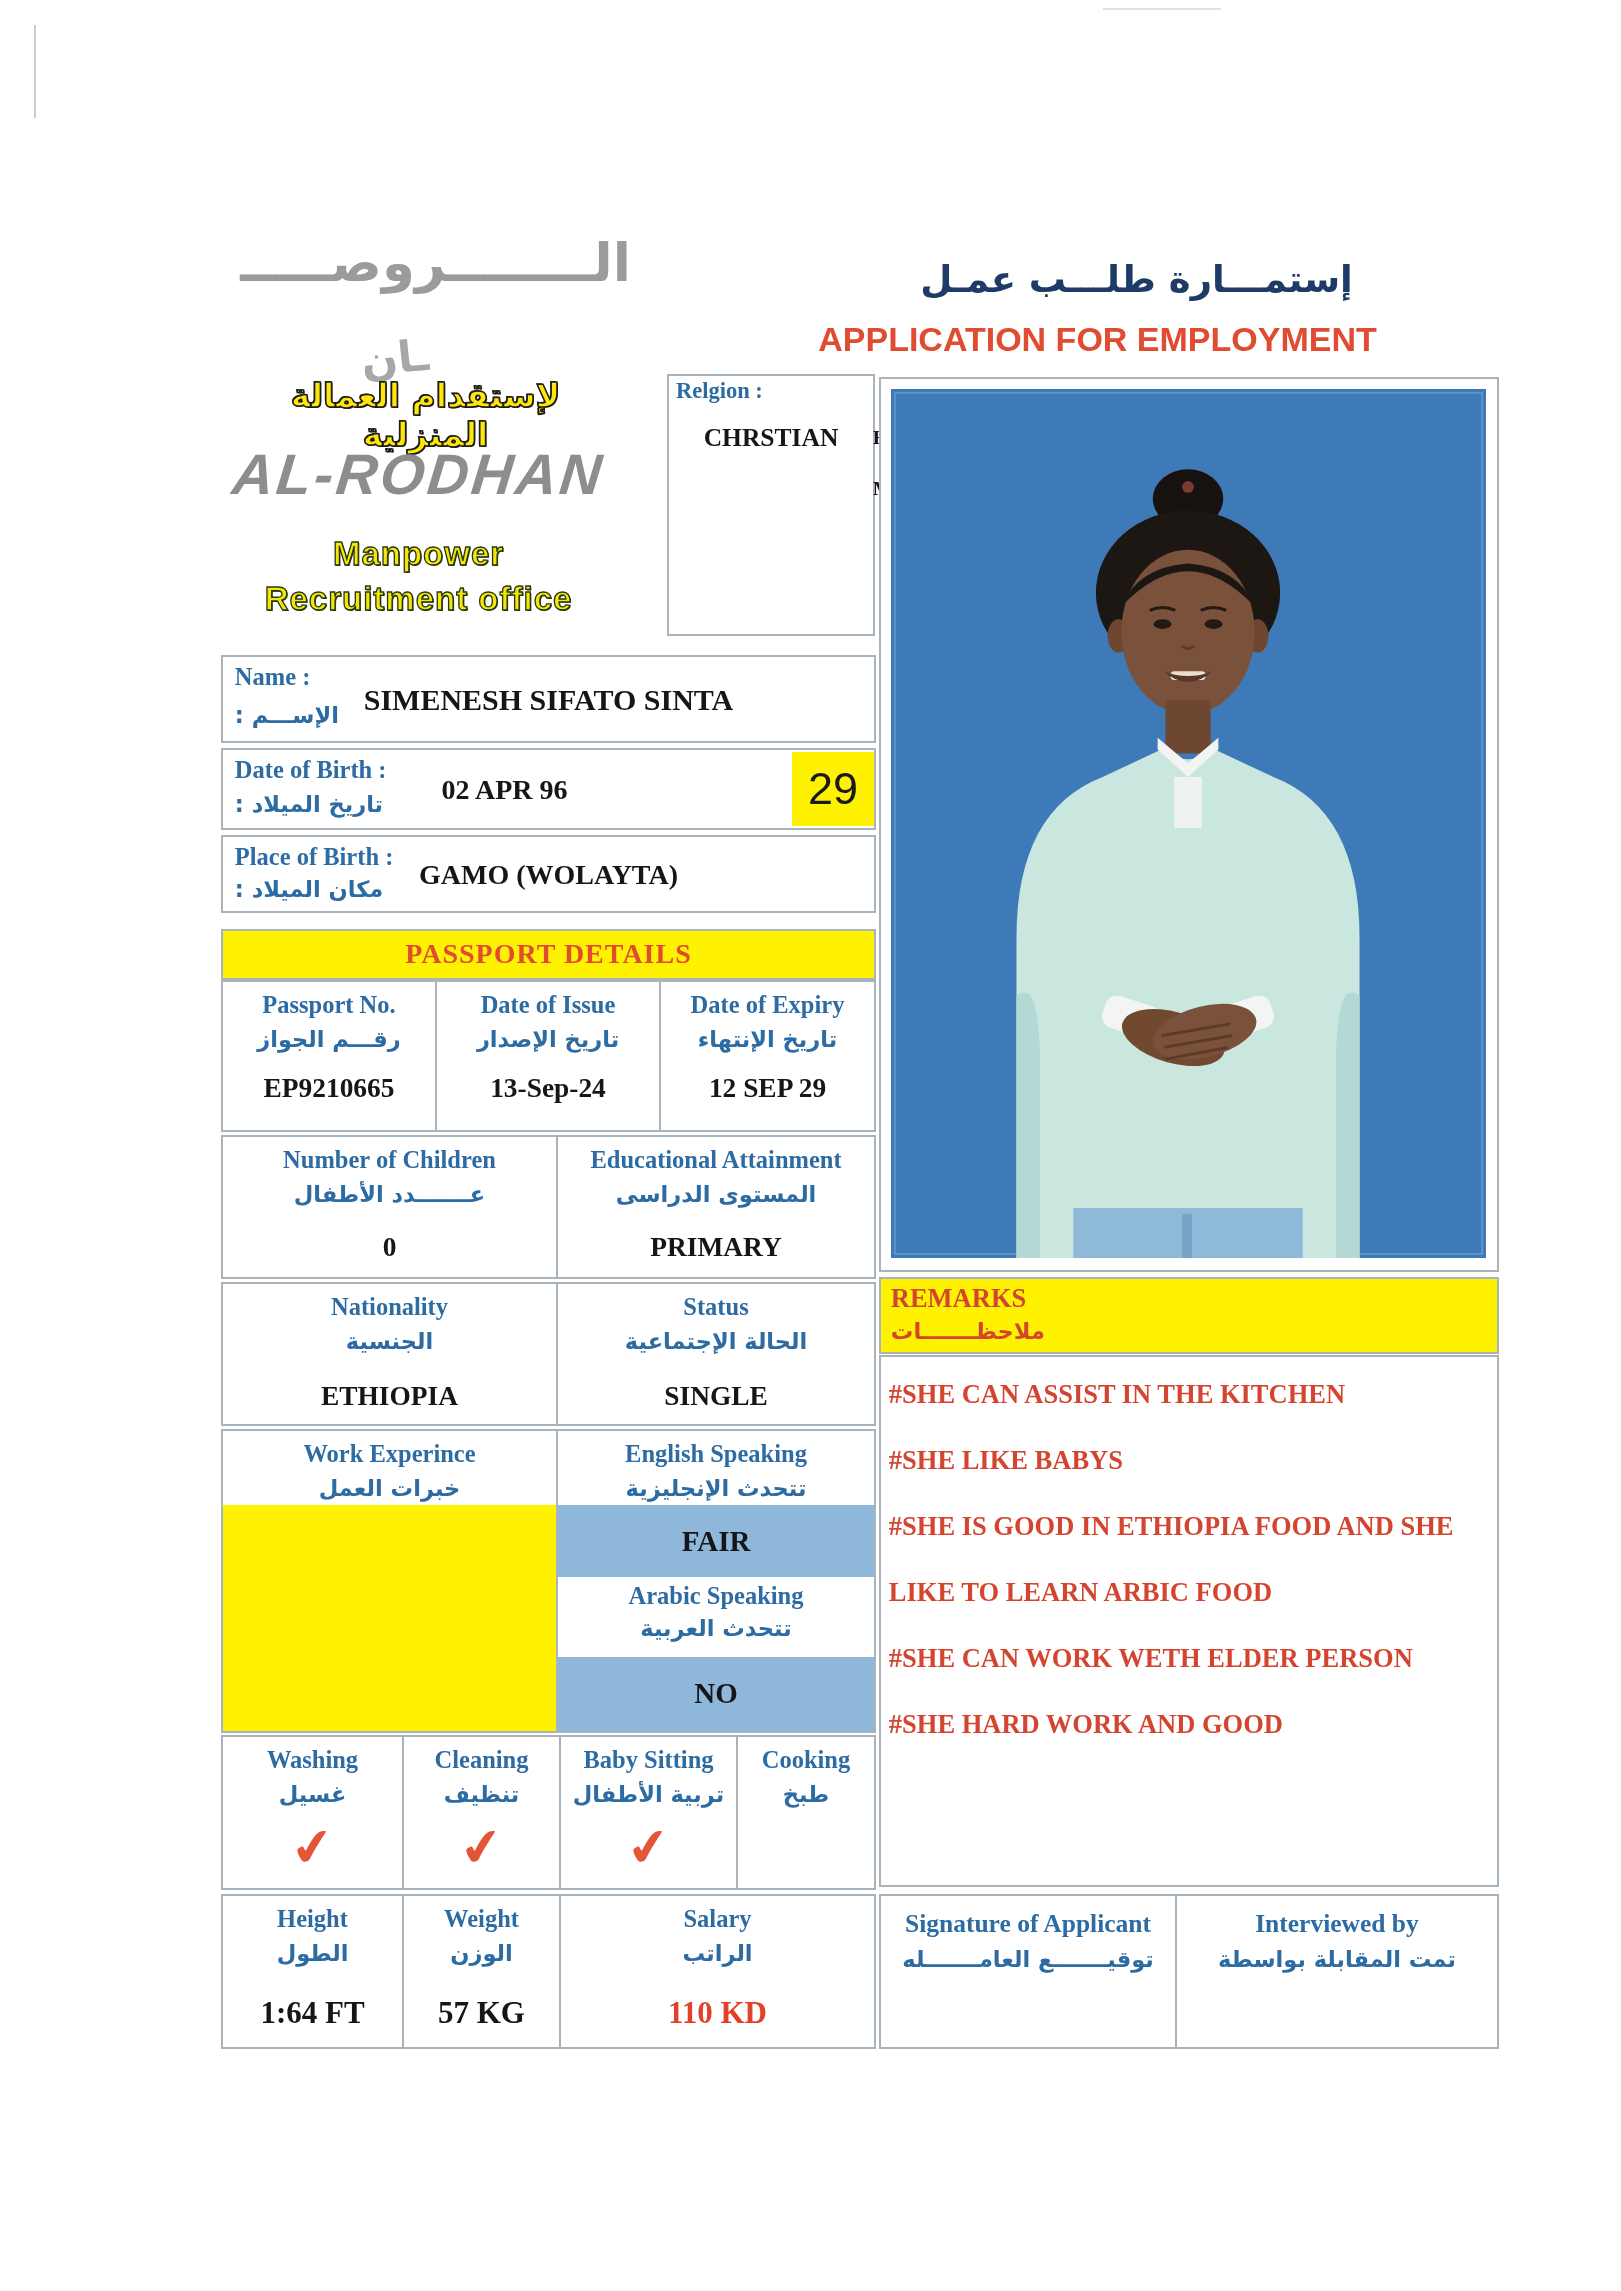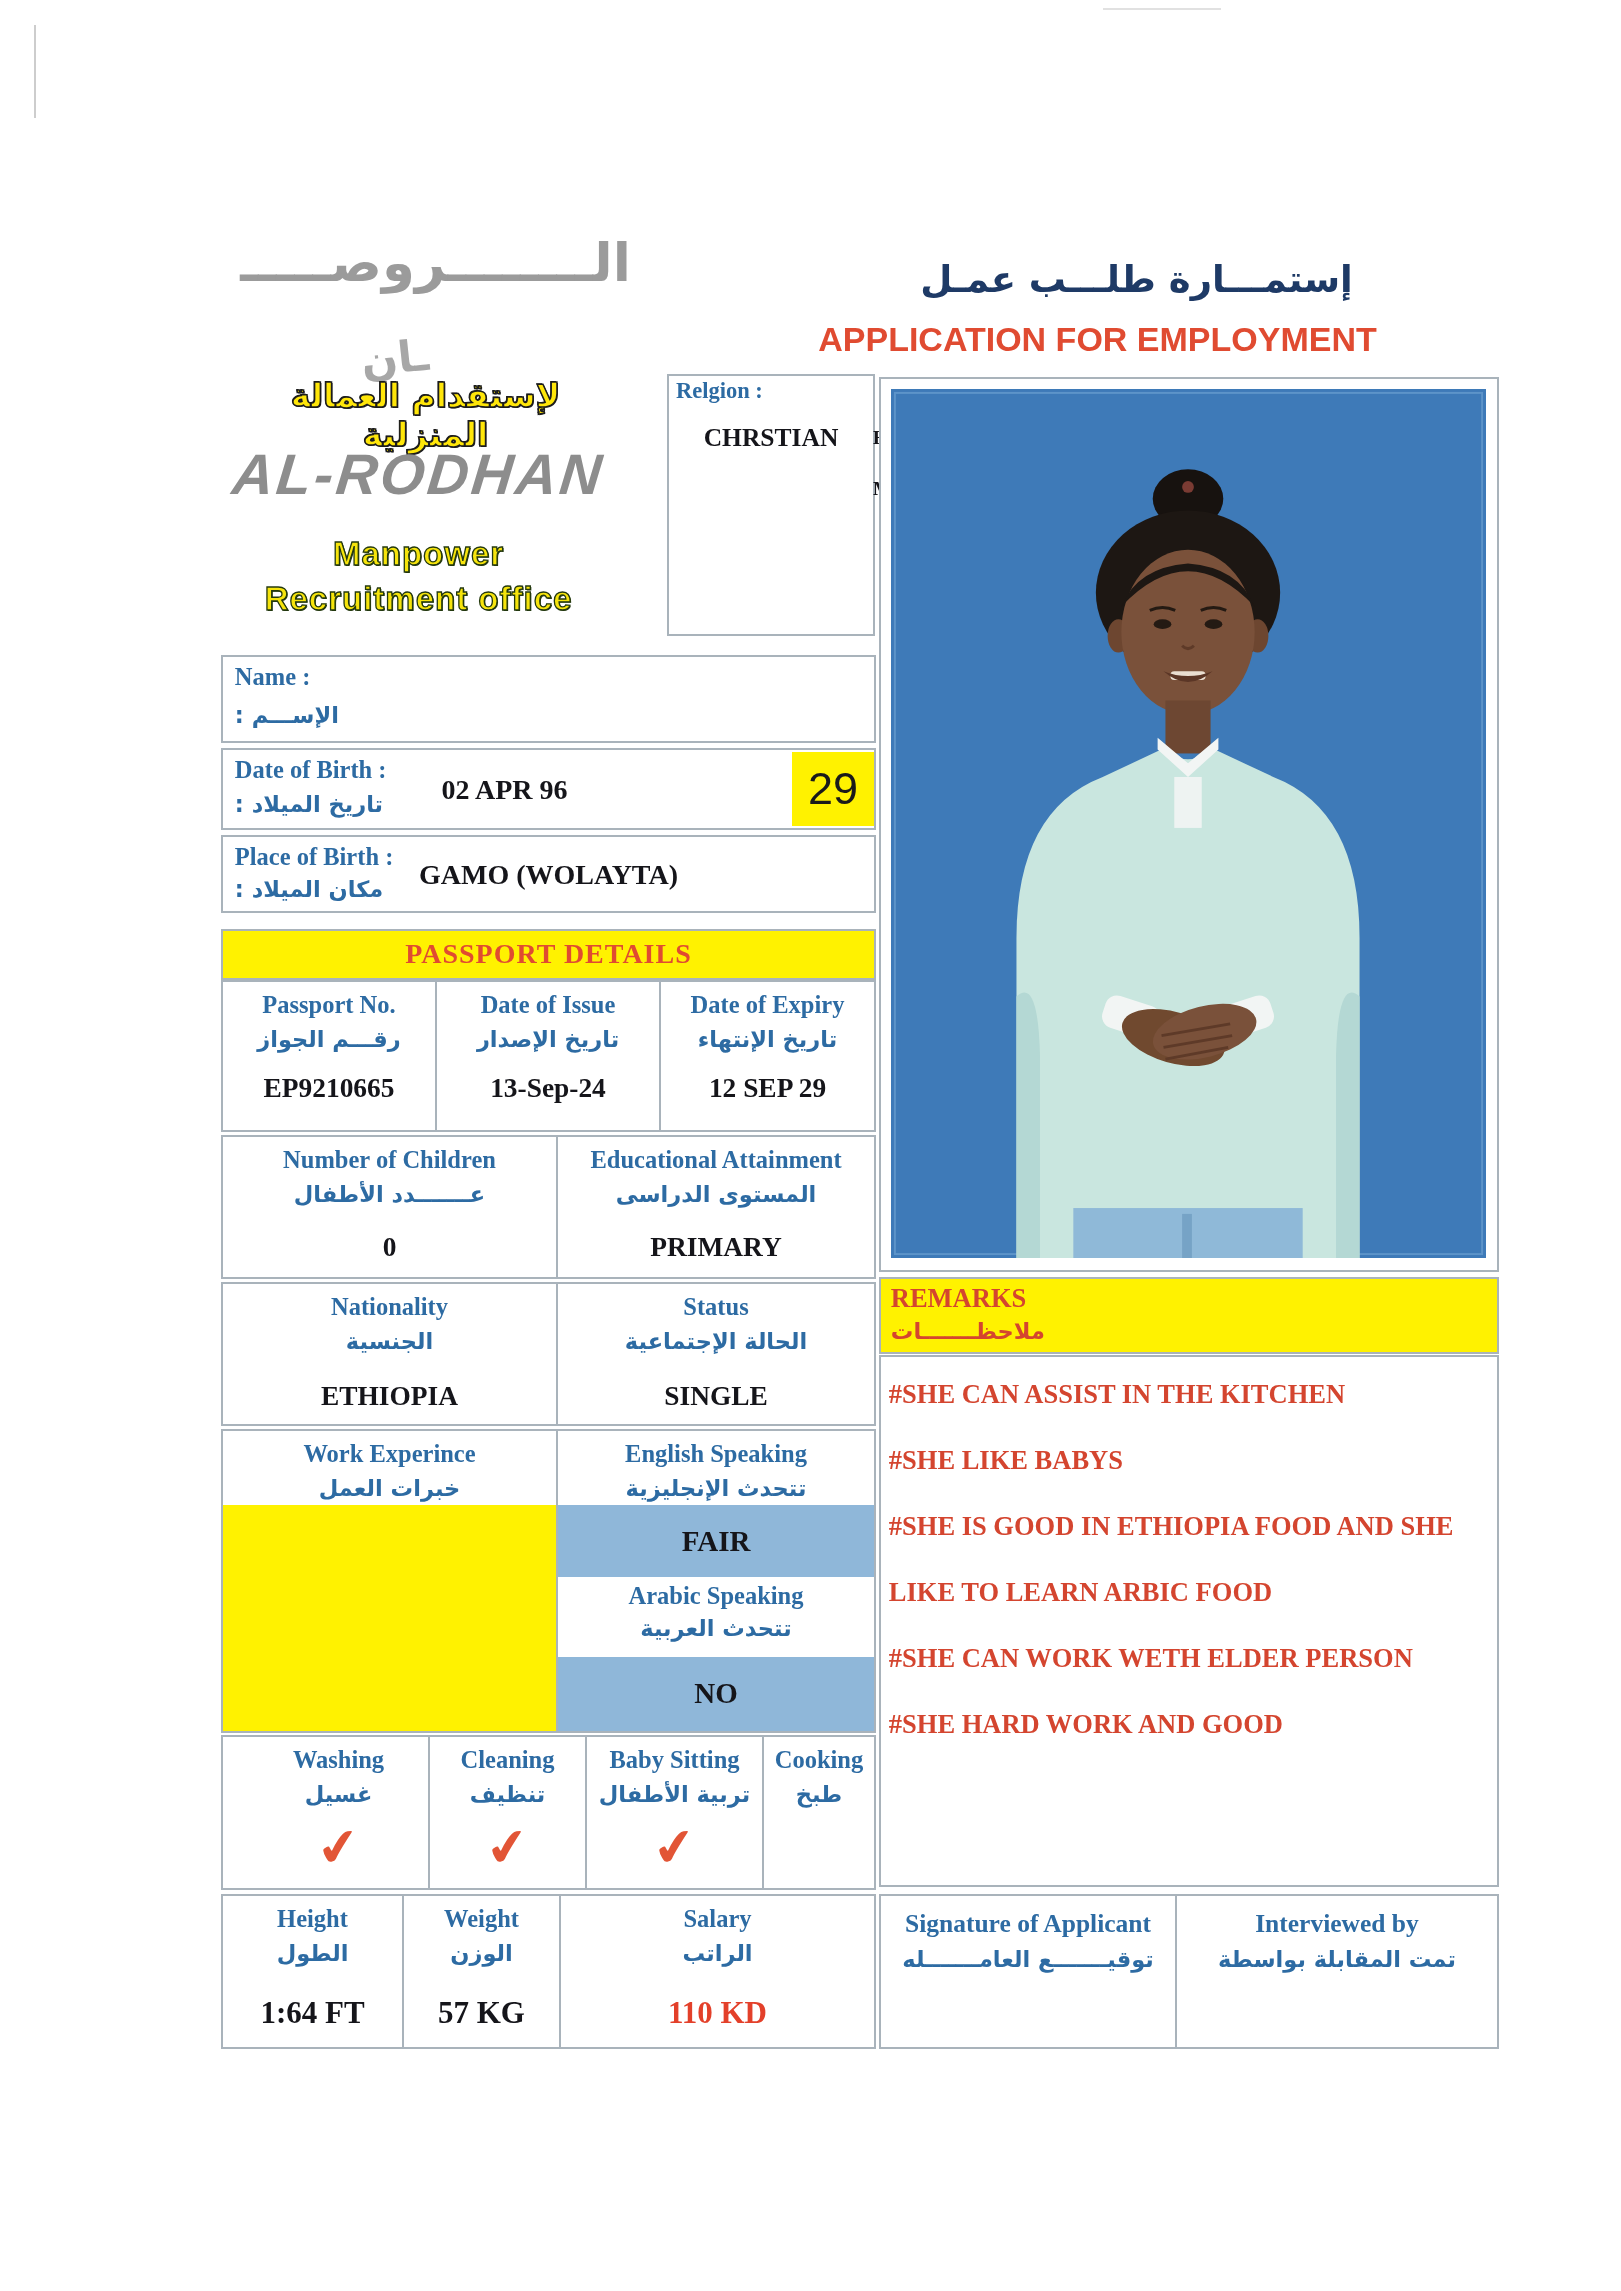--- a/index.html
+++ b/index.html
@@ -138,20 +138,21 @@
       <path d="M276,660 L346,648 M278,672 L348,660 M280,684 L344,672" stroke="#5e3a28" stroke-width="3" fill="none"></path>
 
       <rect x="186" y="836" width="234" height="51" fill="#8fb9d8"></rect>
       <rect x="297" y="842" width="10" height="45" fill="#76a3c6"></rect>
     </svg>
   </div>
 
   <div class="box" style="left:221px;top:655px;width:655px;height:88px;">
     <span class="row-lbl lbl">Name :</span>
     <span class="row-lbl-ar lbl ar" style="top:45px;">الإســـم :</span>
+    <div class="row-val val" style="top:25.5px;">SIMENESH SIFATO SINTA</div>
   </div>
 
   <div class="box" style="left:221px;top:748px;width:655px;height:82px;">
     <span class="row-lbl lbl">Date of Birth :</span>
     <span class="row-lbl-ar lbl ar" style="top:41px;">تاريخ الميلاد :</span>
     <div class="row-val val" style="top:23.5px;font-size:28px;right:88px;">02 APR 96</div>
     <div class="abs" style="right:0;top:2px;width:82px;height:74px;background:var(--yellow);text-align:center;line-height:74px;font-family:'Liberation Sans',sans-serif;font-size:45px;color:#1a1a1a;">29</div>
   </div>
 
   <div class="box" style="left:221px;top:835px;width:655px;height:78px;">
@@ -225,21 +226,21 @@
         <div class="c-lbl lbl">English Speaking</div>
         <div class="c-lbl-ar lbl ar">تتحدث الإنجليزية</div>
         <div class="abs val" style="left:0;right:0;top:74px;height:72px;background:var(--band-blue);text-align:center;line-height:72px;font-size:29px;">FAIR</div>
         <div class="abs lbl" style="left:0;right:0;top:151px;text-align:center;font-size:24.5px;">Arabic Speaking</div>
         <div class="abs lbl ar" style="left:0;right:0;top:184px;text-align:center;font-size:22.5px;">تتحدث العربية</div>
         <div class="abs val" style="left:0;right:0;top:226px;bottom:0;background:var(--band-blue);text-align:center;line-height:72px;font-size:29px;">NO</div>
       </div>
     </div>
   </div>
 
-  <div class="box" style="left:221px;top:1735px;width:655px;height:155px;padding-left:26px;">
+  <div class="box" style="left:221px;top:1735px;width:655px;height:155px;">
     <div class="cells">
       <div class="cell" style="width:179px;">
         <div class="c-lbl lbl">Washing</div>
         <div class="c-lbl-ar lbl ar">غسيل</div>
         <div class="check">✔</div>
       </div>
       <div class="cell" style="width:157px;">
         <div class="c-lbl lbl">Cleaning</div>
         <div class="c-lbl-ar lbl ar">تنظيف</div>
         <div class="check">✔</div>

